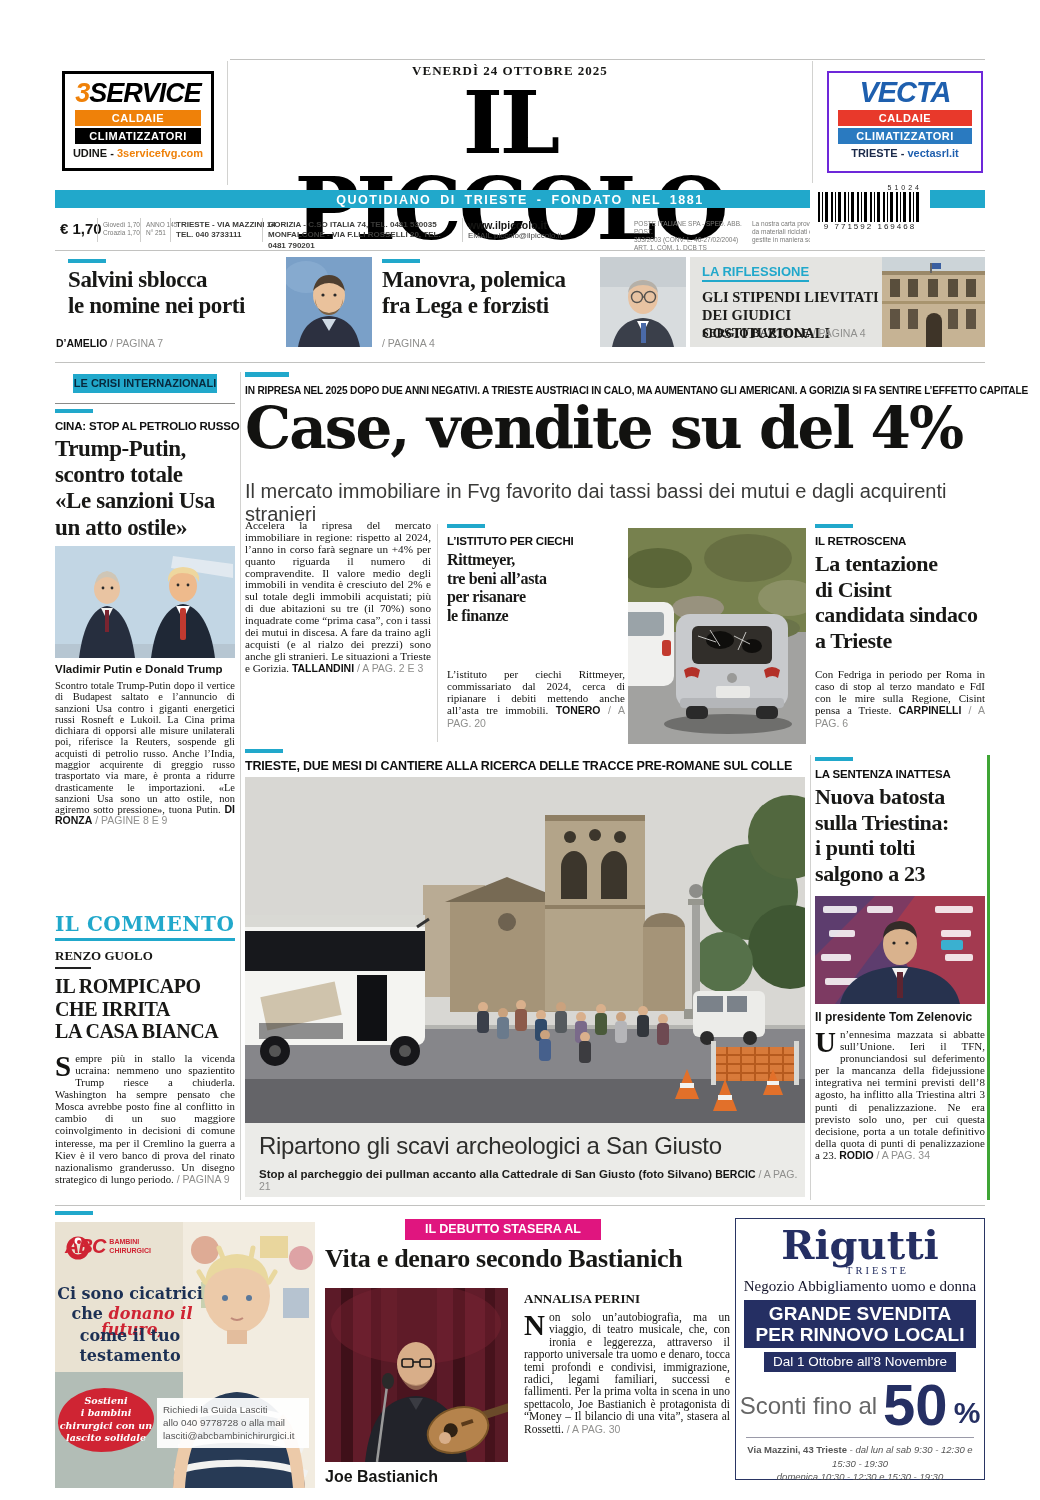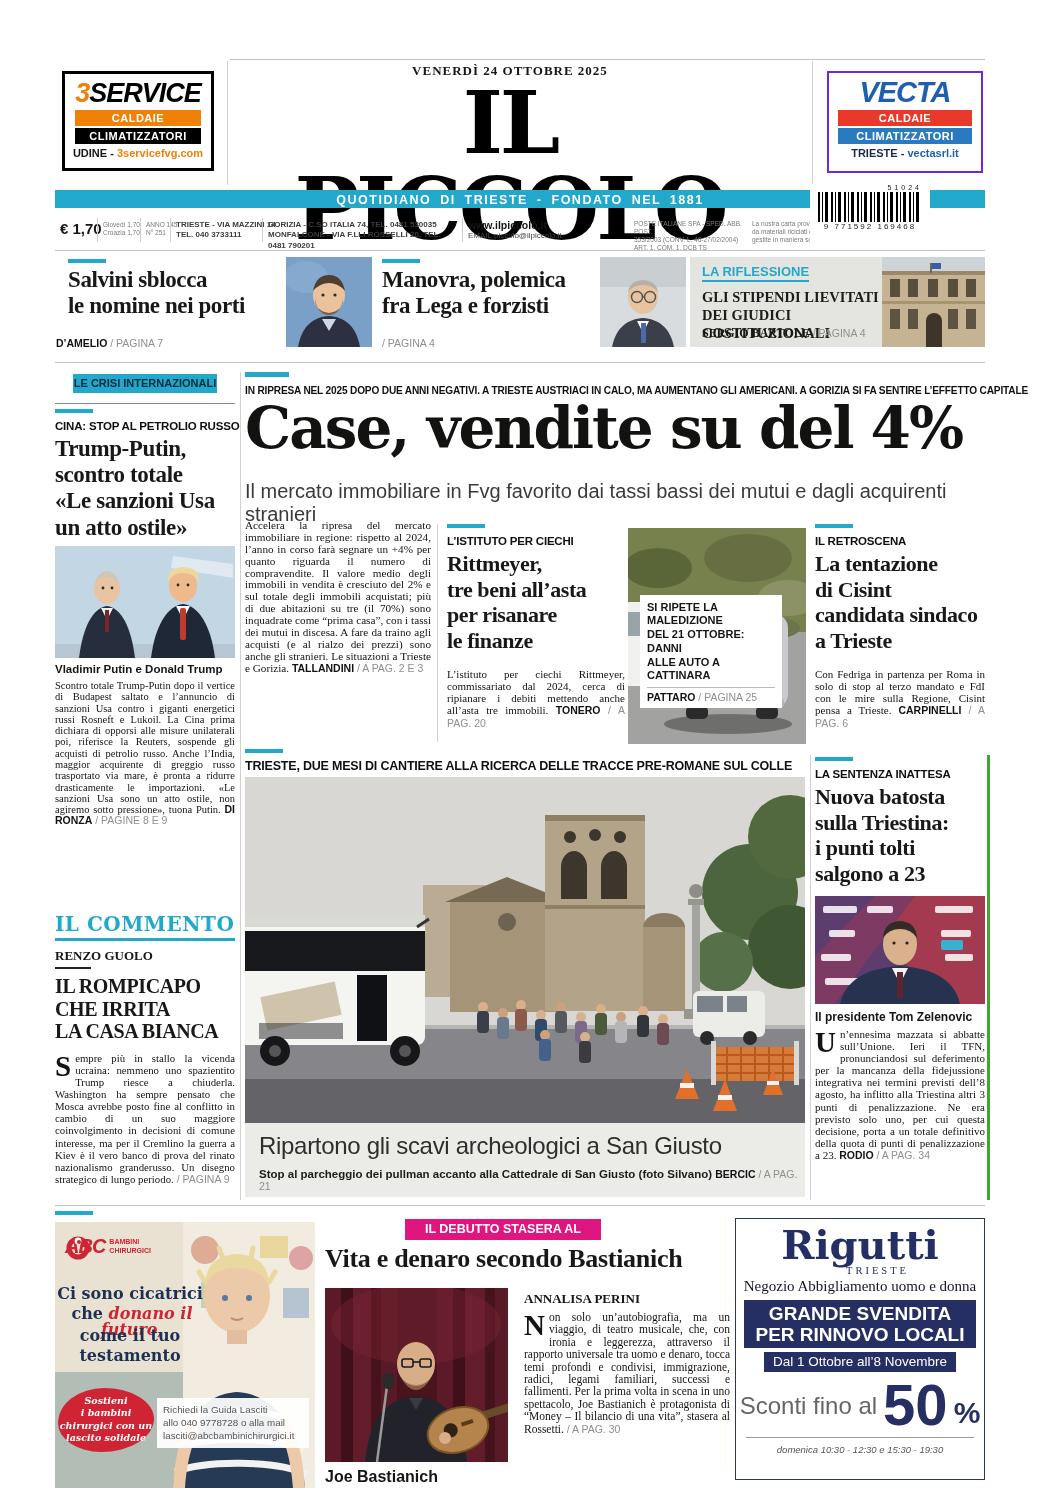--- a/index.html
+++ b/index.html
@@ -100,21 +100,21 @@
   #ld-tick{left:245px;top:372px;width:44px;height:5px;}
   #ld-kick{left:245px;top:384px;white-space:nowrap;transform:scaleX(.88);transform-origin:left;
            font-size:11.5px;}
   #ld-hl{left:245px;top:398px;width:740px;font:800 58px/1.05 "DejaVu Serif",serif;
          letter-spacing:-2px;color:#121210;}
   #ld-sub{left:245px;top:480px;width:740px;font-weight:300;font-size:20px;color:#3a3a38;}
 
   #a-body{left:245px;top:520px;width:186px;font-size:11.2px;line-height:1.06;}
   #v-a{left:437px;top:524px;height:218px;}
   #b-tick{left:447px;top:524px;} #b-kick{left:447px;top:535px;}
-  #b-hl{left:447px;top:551px;width:180px;font-size:22px;line-height:1.16;font-weight:600;}
+  #b-hl{left:447px;top:551px;width:180px;font-size:16px;line-height:1.16;font-weight:600;}
   #b-body{left:447px;top:668px;width:178px;font-size:11px;line-height:1.1;}
   #ph-car{left:628px;top:528px;width:178px;height:216px;}
   #car-card{position:absolute;left:12px;bottom:36px;width:142px;background:#fff;padding:6px 7px 5px;}
   #car-card .cc-t{font-weight:800;font-size:11px;line-height:1.25;}
   #car-card .cc-r{height:1px;background:#bbb;margin:4px 0 3px;}
   #d-tick{left:815px;top:524px;} #d-kick{left:815px;top:535px;}
   #d-hl{left:815px;top:551px;width:172px;font-size:22px;line-height:1.16;font-weight:600;}
   #d-body{left:815px;top:668px;width:170px;font-size:11px;line-height:1.1;}
 
   
@@ -381,36 +381,29 @@
         <ellipse cx="124" cy="118" rx="10" ry="7" fill="#0f0e0c"></ellipse>
       <path d="M70,108 l18,6 m-6,-12 l10,16 m14,-10 l16,8 m-4,-12 l-8,18" stroke="#e8e8e6" stroke-width="1" fill="none" opacity=".8"></path>
       <path d="M56,142 q8,-6 16,0 l-2,8 q-7,-4 -12,0 Z" fill="#b33028"></path>
       <path d="M152,142 q-8,-6 -16,0 l2,8 q7,-4 12,0 Z" fill="#b33028"></path>
       <circle cx="104" cy="150" r="5" fill="#9a9a98"></circle>
       <rect x="88" y="158" width="34" height="12" rx="2" fill="#e8e8e6"></rect>
       <rect x="52" y="170" width="104" height="10" rx="4" fill="#b4b6b9"></rect>
       <rect x="58" y="178" width="22" height="13" rx="5" fill="#2a2a2a"></rect>
       <rect x="128" y="178" width="22" height="13" rx="5" fill="#2a2a2a"></rect>
     </svg>
-    <div id="car-card">
-      <div class="cc-t prel">SI RIPETE LA MALEDIZIONE
-DEL 21 OTTOBRE: DANNI
-ALLE AUTO A CATTINARA</div>
-      <div class="cc-r"></div>
-      <div class="sigline"><b class="sig">PATTARO</b><span class="pag"> / PAGINA 25</span></div>
-    </div>
   </div>
 
   <div class="tick" id="d-tick"></div>
   <div class="abs kick" id="d-kick">IL RETROSCENA</div>
   <div class="abs hl prel" id="d-hl">La tentazione
 di Cisint
 candidata sindaco
 a Trieste</div>
-  <div class="abs body-t" id="d-body"><span>Con Fedriga in partenza per Roma in solo di stop al terzo mandato e FdI con le mire sulla Regione, Cisint pensa a Trieste.</span> <b class="sig">CARPINELLI</b><span class="pag"> / A PAG. 6</span></div>
+  <div class="abs body-t" id="d-body"><span>Con Fedriga in periodo per Roma in caso di stop al terzo mandato e FdI con le mire sulla Regione, Cisint pensa a Trieste.</span> <b class="sig">CARPINELLI</b><span class="pag"> / A PAG. 6</span></div>
 
   <div class="tick" id="sg-tick"></div>
   <div class="abs kick" id="sg-kick">TRIESTE, DUE MESI DI CANTIERE ALLA RICERCA DELLE TRACCE PRE-ROMANE SUL COLLE</div>
   <div class="abs" id="ph-sg">
     <svg width="560" height="346" viewBox="0 0 560 346">
       <rect width="560" height="346" fill="#d8d7d3"></rect>
       <rect x="178" y="108" width="62" height="112" fill="#b9ab94"></rect>
       <polygon points="200,125 262,100 325,125" fill="#776a54"></polygon>
       <rect x="205" y="125" width="115" height="110" fill="#a59478"></rect>
       <circle cx="262" cy="145" r="9" fill="#6e6250"></circle>
@@ -653,17 +646,18 @@
       <div>PER RINNOVO LOCALI</div>
     </div>
     <div id="rig-band3">Dal 1 Ottobre all’8 Novembre</div>
     <div id="rig-sconti">
       <span class="t">Sconti fino al</span>
         <span class="n">50</span>
         <span class="s">%</span>
     </div>
     <div id="rig-hr"></div>
     <div id="rig-addr">
+      <div><b>Via Mazzini, 43 Trieste</b><i> - dal lun al sab 9:30 - 12:30 e 15:30 - 19:30</i></div>
       <div><i>domenica 10:30 - 12:30 e 15:30 - 19:30</i></div>
     </div>
   </div>
 
 </div>
 
 </body></html>

